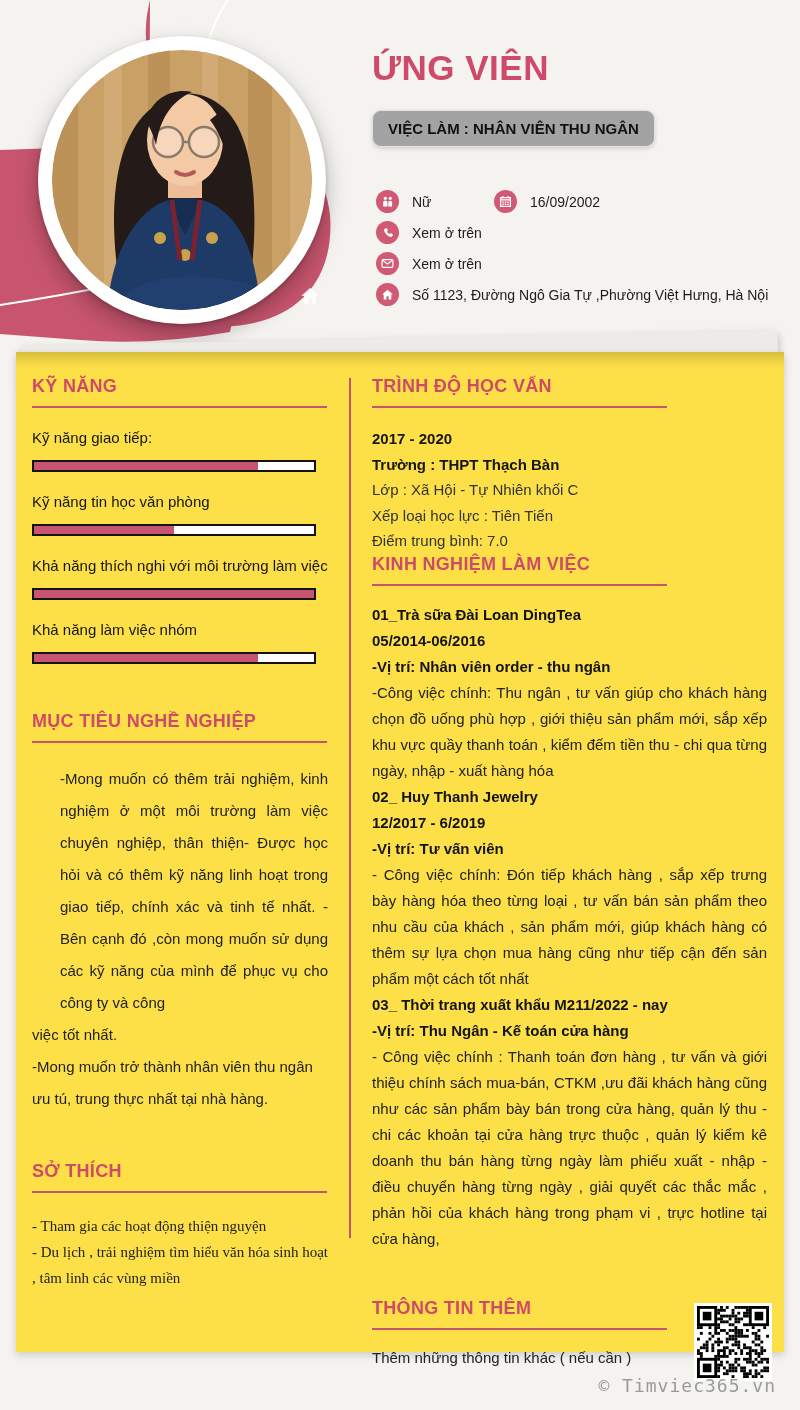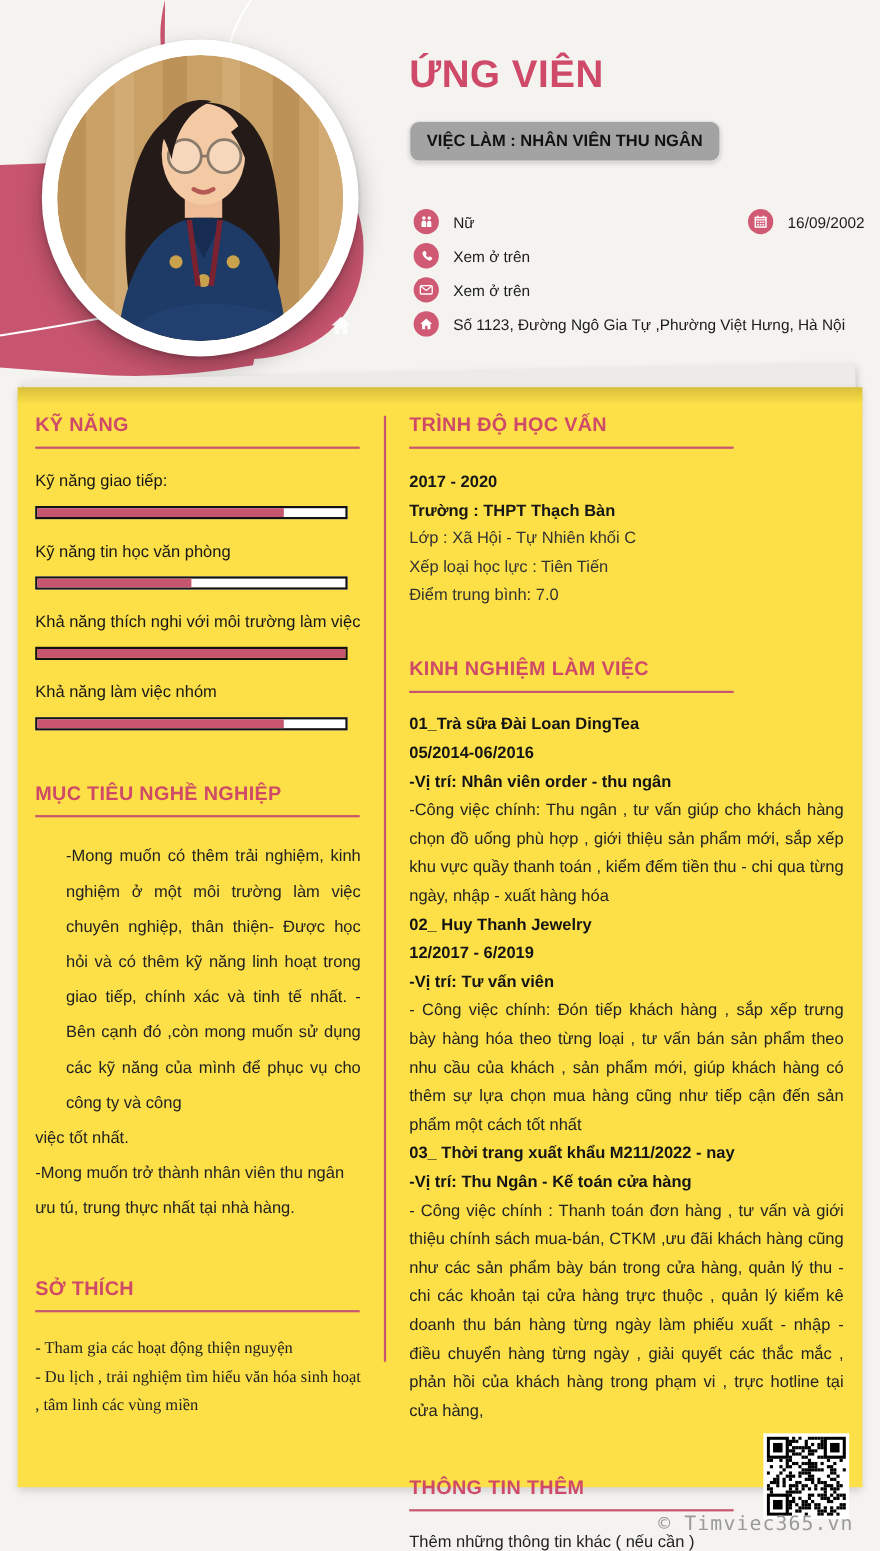--- a/index.html
+++ b/index.html
@@ -29,21 +29,21 @@
     position:absolute;left:372px;top:48px;
     font-size:35px;font-weight:bold;color:var(--heading);letter-spacing:.5px;
   }
   .badge{
     position:absolute;left:372px;top:110px;
     background:#a3a3a3;border:1px solid #e3e1de;border-radius:9px;
     box-shadow:0 2px 4px rgba(0,0,0,.14);
     padding:9px 15px;font-size:15px;font-weight:bold;color:#111;
   }
   .contacts{position:absolute;left:376px;top:190px;width:410px;}
-  .crow{display:flex;align-items:center;margin-bottom:8px;min-height:23px;justify-content:space-between;}
+  .crow{display:flex;align-items:center;margin-bottom:8px;min-height:23px;}
   .pair{display:flex;align-items:center;}
   .pair.first{width:118px;}
   .cicon{
     flex:0 0 23px;width:23px;height:23px;border-radius:50%;background:#d05a74;
     display:flex;align-items:center;justify-content:center;margin-right:13px;
   }
   .cicon svg{display:block;}
   .ctext{font-size:14px;color:#1c1c1c;}
   .house-mark{position:absolute;left:301px;top:288px;opacity:.9;}
 
@@ -82,21 +82,21 @@
   .obj-text .just{text-align:justify;margin-left:28px;}
   .hobbies{margin-top:46px;}
   .hobby{font-size:15px;line-height:26px;color:#222;text-align:justify;font-family:Liberation Serif, serif;}
   .hobby-list{margin-top:20px;}
 
   
   .edu-lines{margin-top:18px;font-size:15px;line-height:25.5px;color:#333;}
   .edu-lines .b{font-weight:bold;color:#161616;}
 
   
-  .experience{margin-top:44px;}
+  .experience{}
   .jobs{margin-top:16px;}
   .job{font-size:15px;line-height:26px;color:#222;}
   .job .b{font-weight:bold;color:#141414;}
   .job .desc{text-align:justify;}
 
   
   .additional{margin-top:46px;}
   .add-note{margin-top:19px;font-size:15px;color:#222;}
 
   

